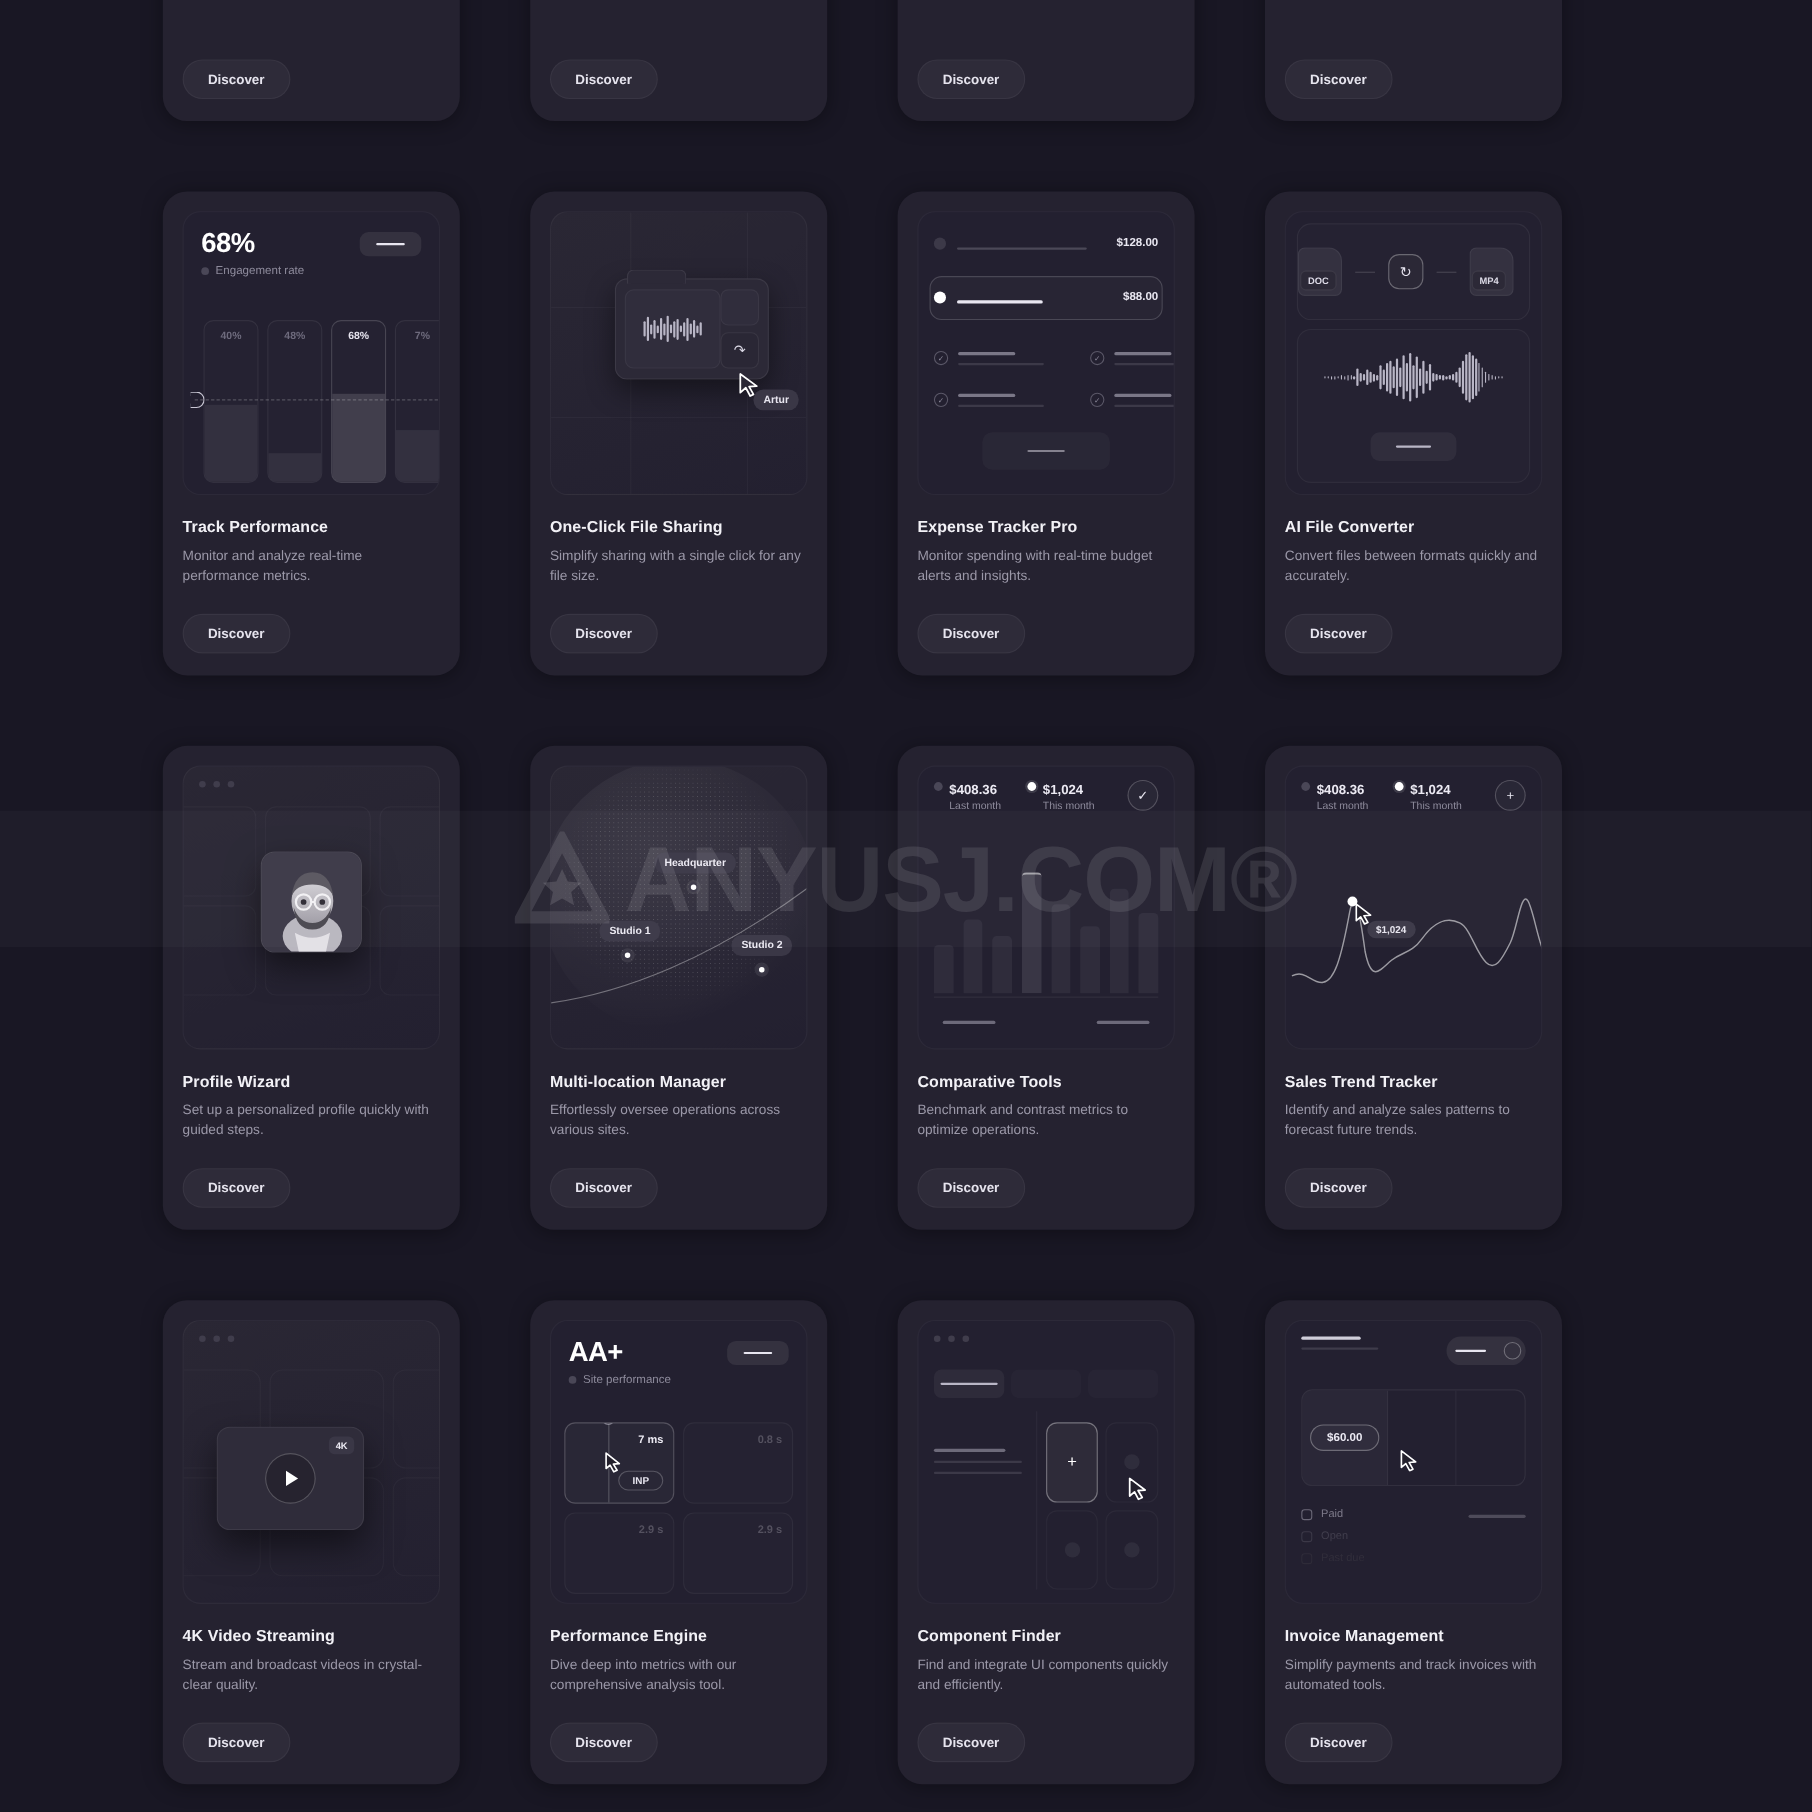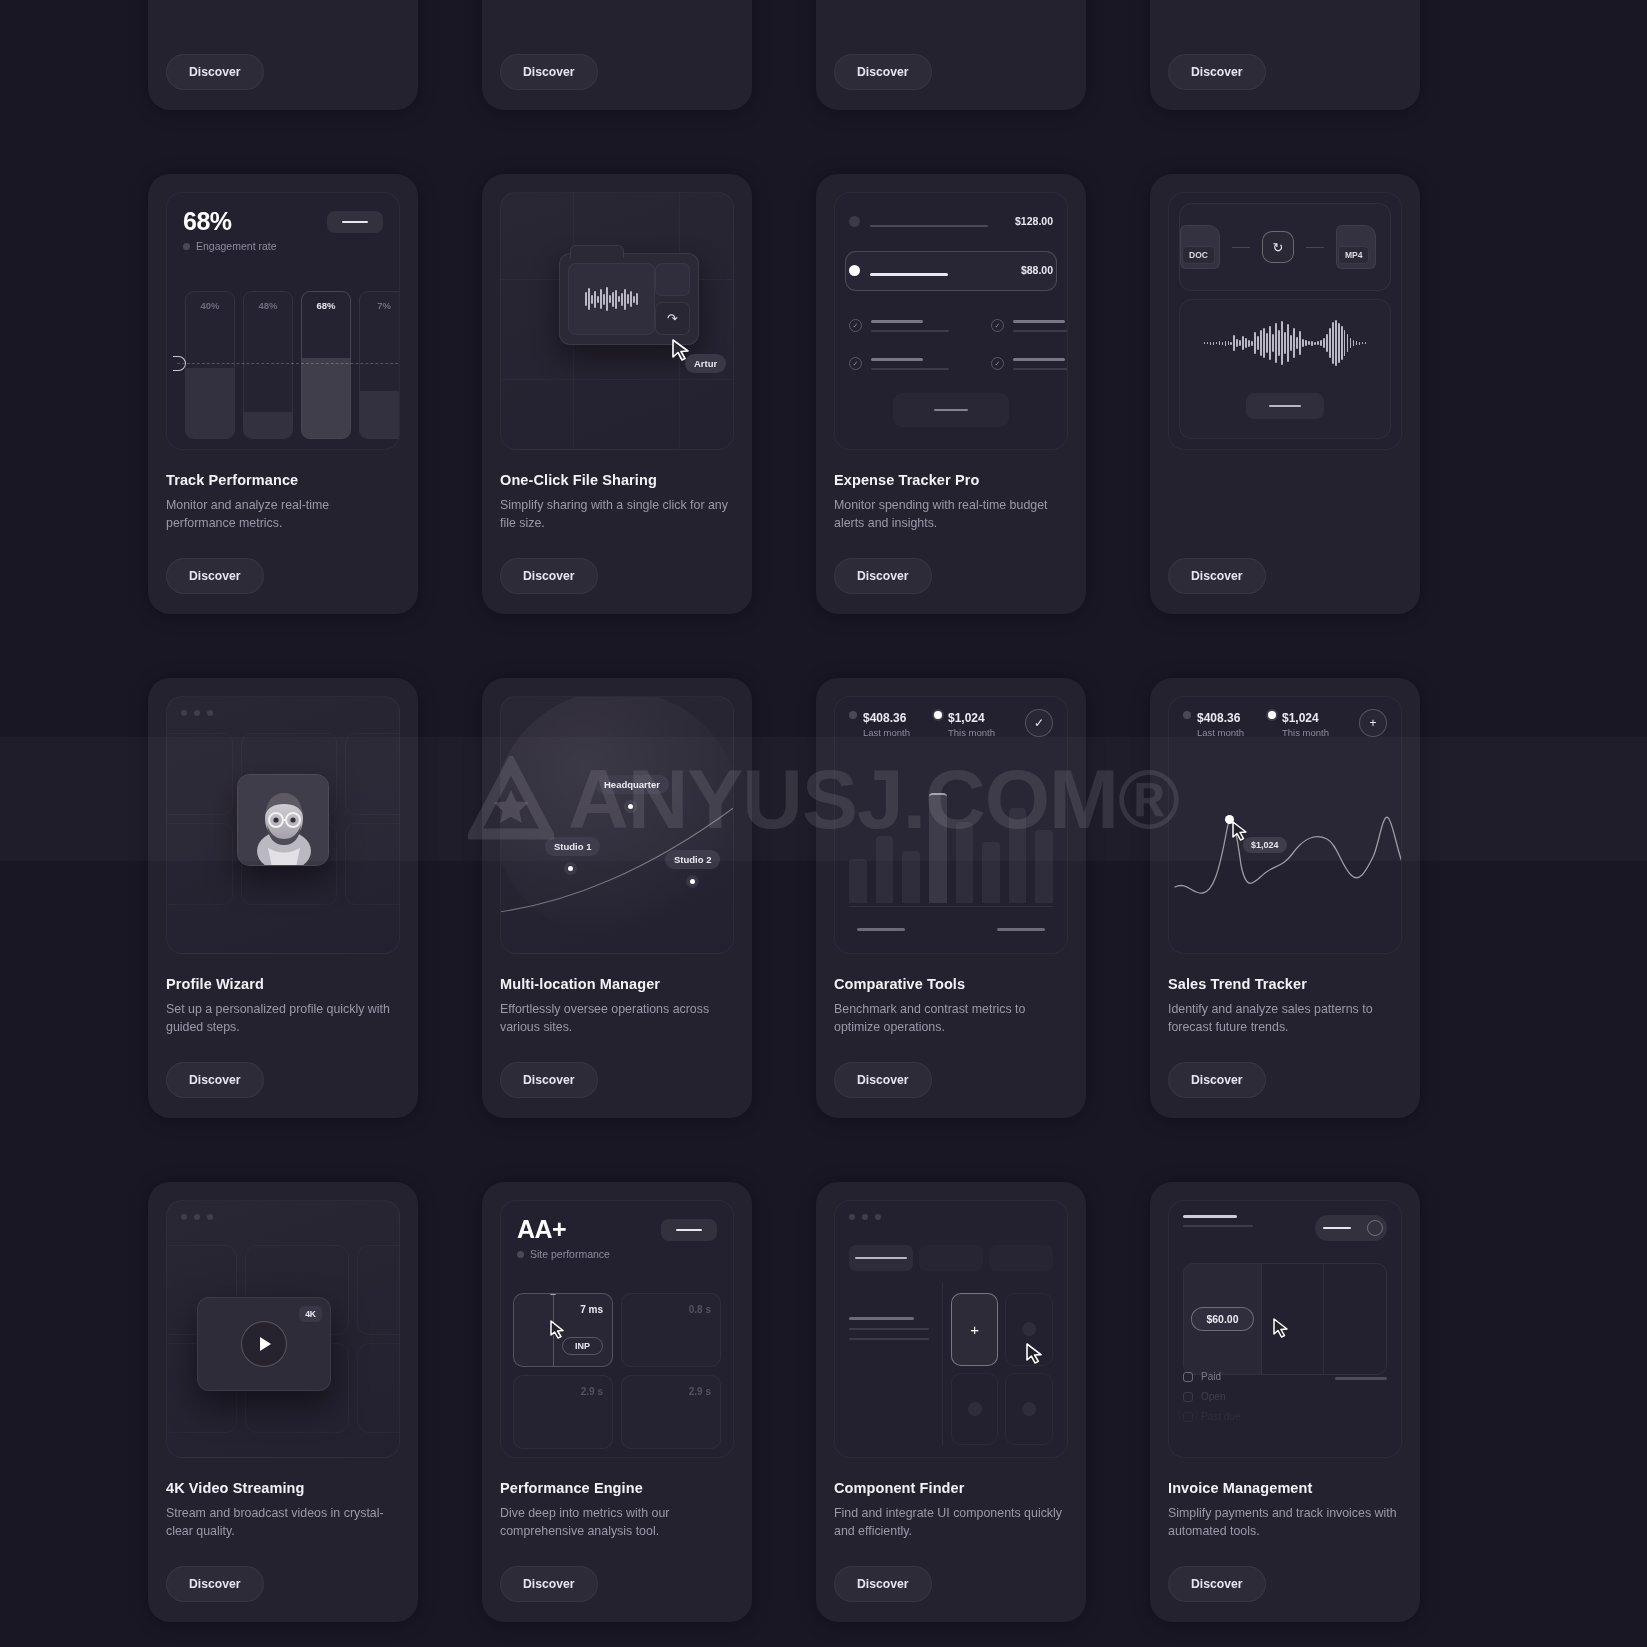--- a/index.html
+++ b/index.html
@@ -243,21 +243,21 @@
 
   
   .iv-head { position:absolute;left:14px;right:14px;top:14px;display:flex;align-items:flex-start; }
   .iv-head .ln { height:3px;border-radius:2px;background:#cfcdd9;width:54px;display:block; }
   .iv-head .ln2 { height:2.4px;border-radius:2px;background:#3e3b4a;width:70px;margin-top:7px;display:block; }
   .iv-toggle { margin-left:auto;width:72px;height:26px;border-radius:13px;background:#34313f;
                display:flex;align-items:center;padding:0 8px;position:relative; }
   .iv-toggle i { width:28px;height:2.6px;background:#e8e6f0;border-radius:2px;display:block; }
   .iv-toggle .kn { position:absolute;right:4px;width:16px;height:16px;border-radius:50%;
                    border:1px solid rgba(255,255,255,.3); }
-  .iv-table { position:absolute;left:14px;right:14px;top:62px;height:112px;border-radius:10px;
+  .iv-table { position:absolute;left:14px;right:14px;top:62px;height:88px;border-radius:10px;
               border:1px solid rgba(255,255,255,.07);display:flex;overflow:hidden;text-align:right; }
   .iv-col { flex:1;border-right:1px solid rgba(255,255,255,.055);position:relative; }
   .iv-col:last-child { border-right:none; }
   .iv-col.hl { background:rgba(255,255,255,.035);flex:1.25; }
   .iv-chip { position:absolute;left:50%;top:50%;transform:translate(-50%,-50%);
              border:1px solid rgba(255,255,255,.3);border-radius:14px;color:#eceaf3;
              font-size:10.5px;font-weight:600;padding:5px 14px;white-space:nowrap;
              background:rgba(255,255,255,.03); }
   .iv-legend { position:absolute;left:14px;top:170px;display:flex;flex-direction:column;gap:9px; }
   .iv-item { display:flex;align-items:center;gap:8px;font-size:10px; }
@@ -518,20 +518,24 @@
               <i style="height: 4px;"></i>
               <i style="height: 3px;"></i>
               <i style="height: 2px;"></i>
               <i style="height: 2px;"></i>
             </span>
           <span class="cv-btn">
               <i></i>
             </span>
         </div>
       </div>
+      <div class="txtblock">
+        <div class="card-title">AI File Converter</div>
+        <div class="card-desc">Convert files between formats quickly and accurately.</div>
+      </div>
       <button class="discover">Discover</button>
     </div>
 
     <div class="card">
       <div class="viz">
         <div class="win-dots">
             <i></i>
             <i></i>
             <i></i>
           </div>

